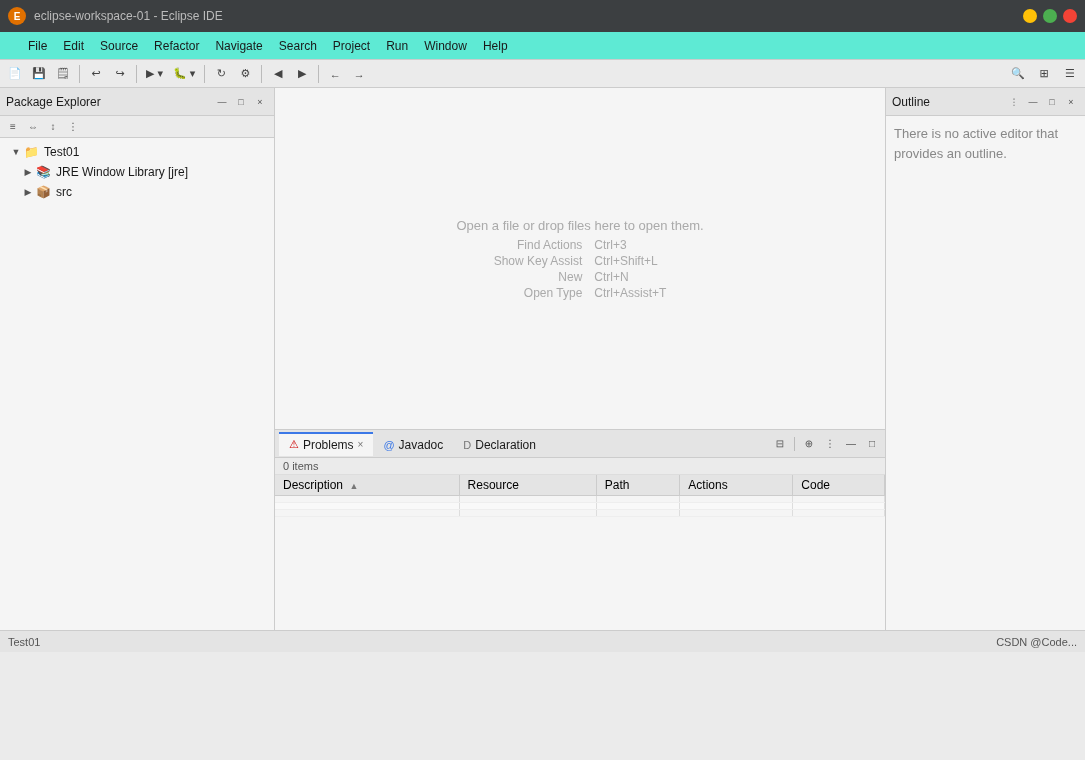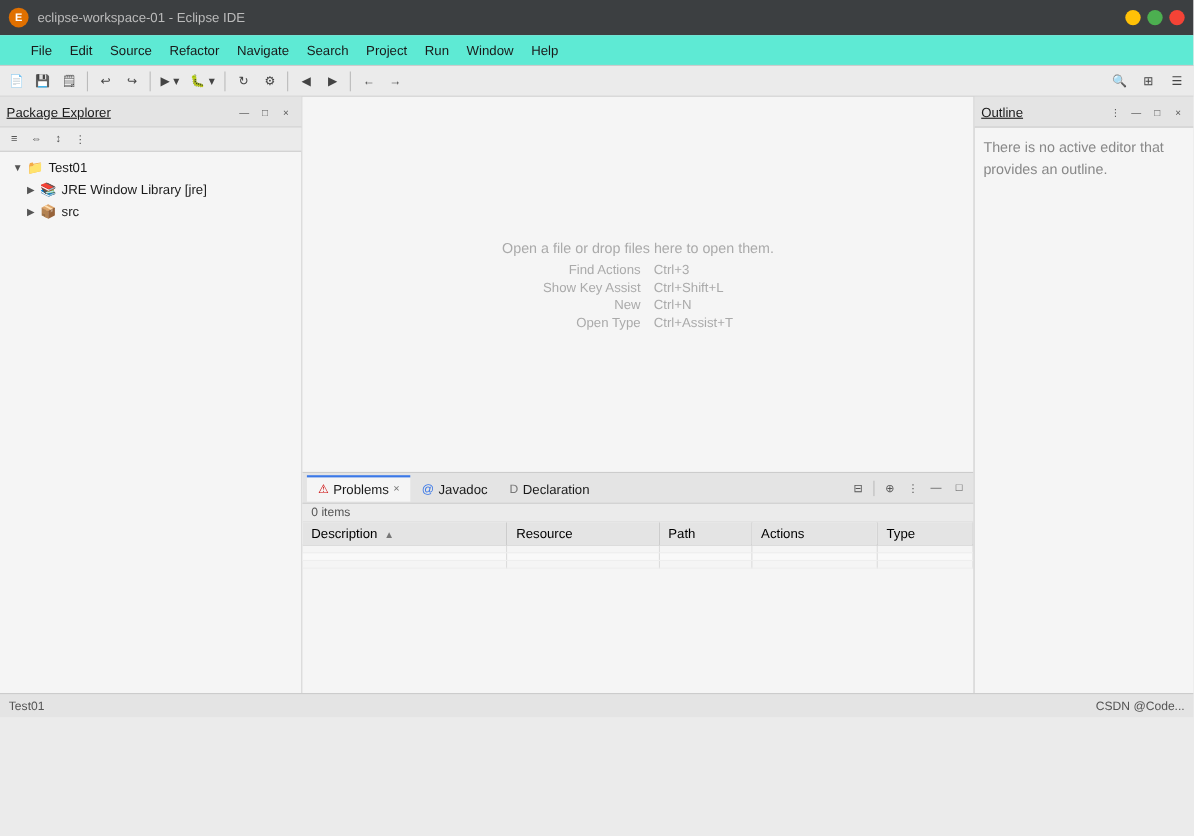--- a/index.html
+++ b/index.html
@@ -122,21 +122,20 @@
       border-bottom: 1px solid #CCCCCC;
       display: flex;
       align-items: center;
       padding: 0 6px;
       font-size: 12px;
       color: #1A1A1A;
     }
     .panel-header .panel-title {
       flex: 1;
       font-size: 12px;
-      text-decoration: underline;
     }
     .panel-header .panel-controls {
       display: flex; gap: 3px;
     }
     .panel-ctrl-btn {
       width: 16px; height: 16px;
       display: flex; align-items: center; justify-content: center;
       cursor: pointer; font-size: 9px; color: #555;
       border: none; background: transparent;
     }
@@ -485,21 +484,21 @@
               <th>
                 <span>Resource</span>
               </th>
               <th>
                 <span>Path</span>
               </th>
               <th>
                 <span>Actions</span>
               </th>
               <th>
-                <span>Type</span>
+                <span>Code</span>
               </th>
             </tr>
           </thead>
           <tbody id="problems-tbody">
 
             <tr>
               <td></td>
               <td></td>
               <td></td>
               <td></td>

